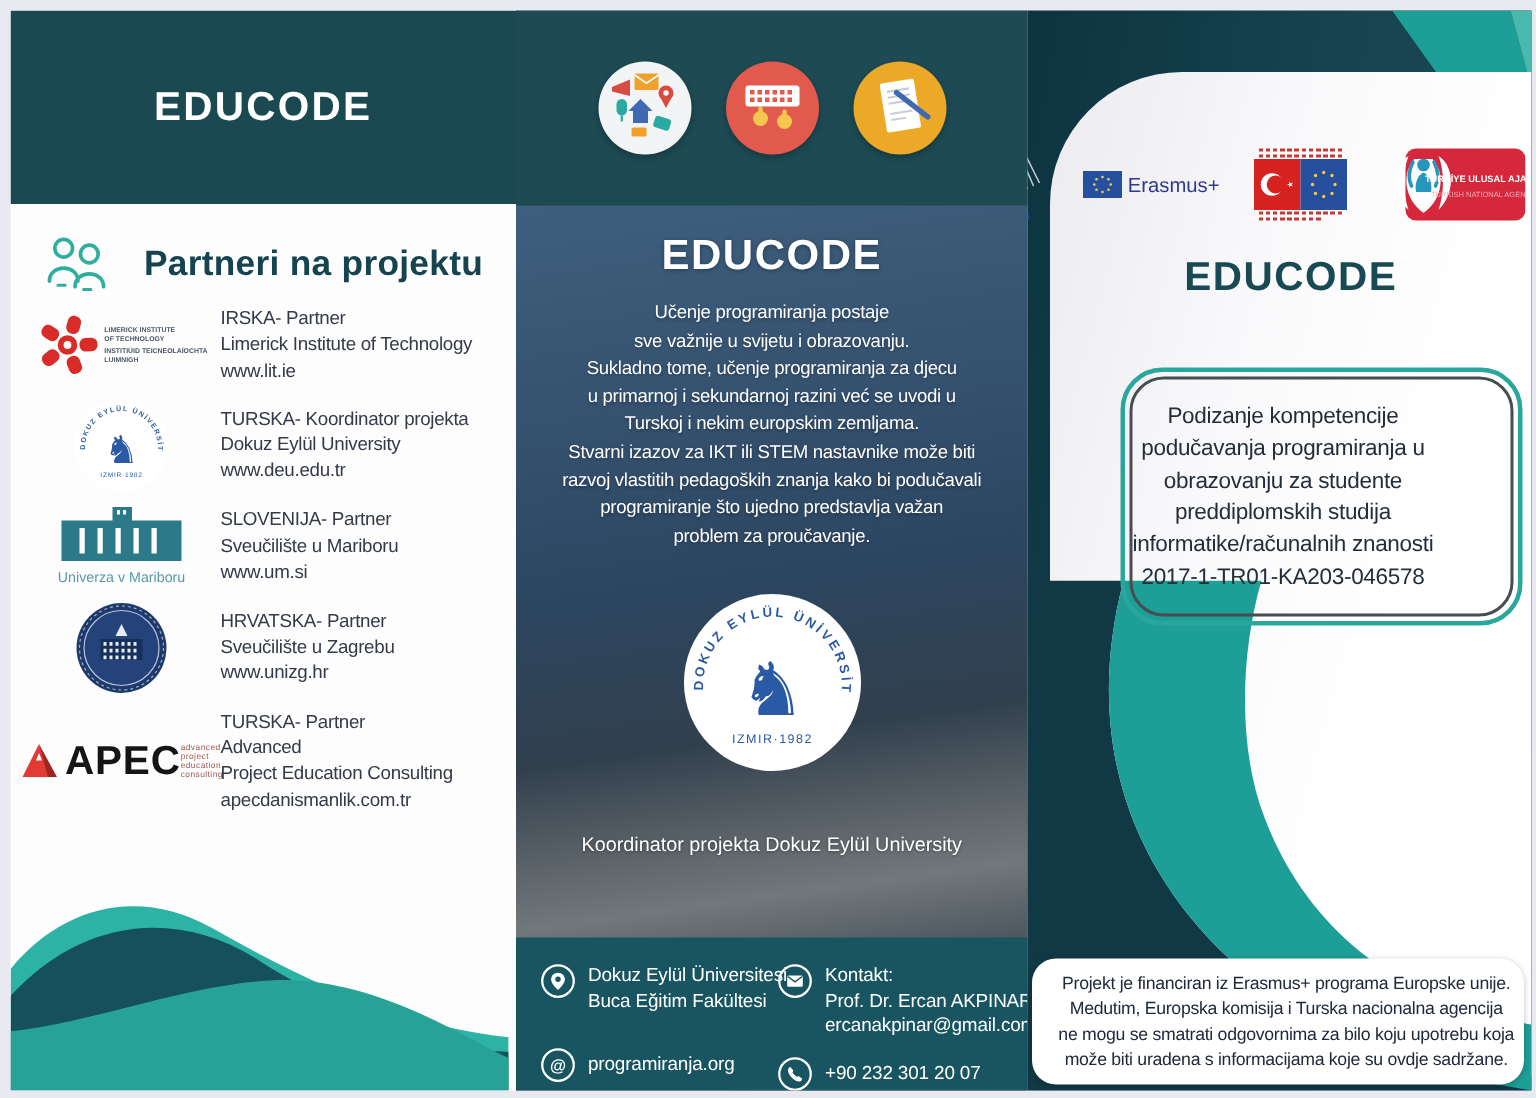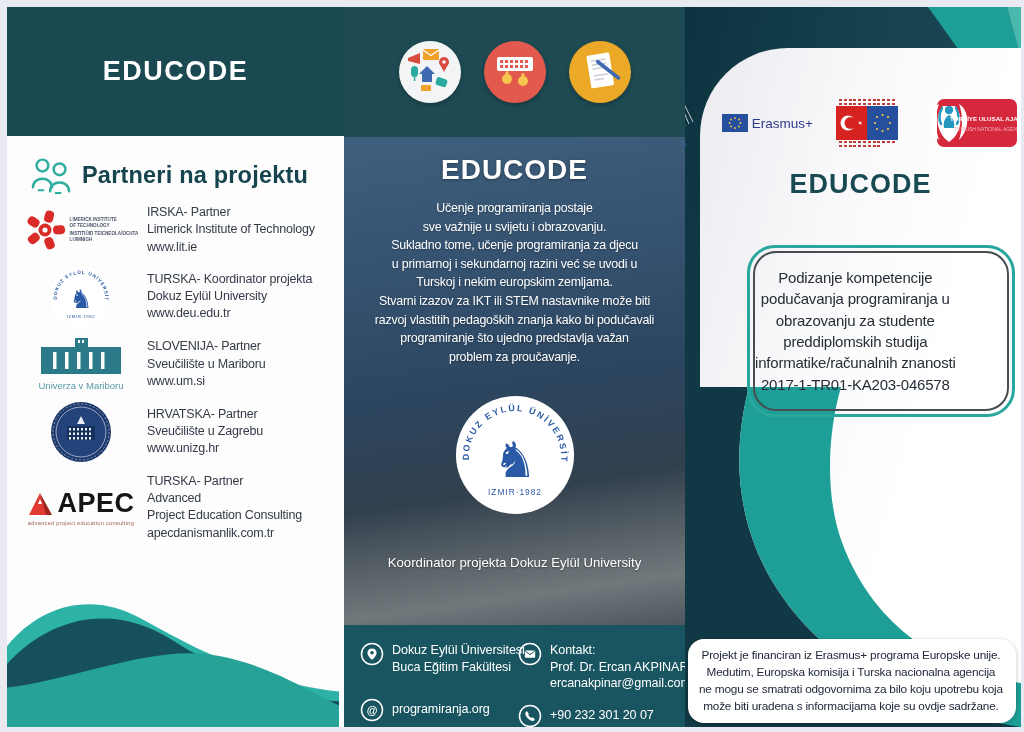--- a/index.html
+++ b/index.html
@@ -7,29 +7,29 @@
          font-family:"Liberation Sans",sans-serif;}
   .panel{position:absolute;top:7px;bottom:5px;overflow:hidden;}
   .panel-left{left:7px;width:337px;background:#fdfdfe;}
   .panel-mid{left:344px;width:341px;
     background:linear-gradient(172deg,#47698b 0%,#3e607e 16%,#355270 36%,#2c4660 52%,#32404e 66%,#5d656a 75%,#71787c 80%,#4b555c 87%,#263139 97%);}
   .panel-right{left:685px;width:336px;background:linear-gradient(100deg,#0d3340 0%,#16434f 45%,#1d4b58 100%);}
 
   
   .lp-header{height:129px;background:#1b4952;display:flex;align-items:center;justify-content:center;}
   .lp-header .t{color:#fff;font-size:27px;font-weight:bold;letter-spacing:1.5px;}
-  .lp-heading{display:flex;align-items:center;gap:9px;margin:20px 4px 8px 22px;}
+  .lp-heading{display:flex;align-items:center;gap:23px;margin:20px 4px 8px 22px;}
   .lp-heading .t{color:#16444e;font-size:23.5px;font-weight:bold;letter-spacing:.2px;white-space:nowrap;}
   .partners{padding:2px 4px 0 8px;}
   .partner{display:flex;align-items:center;margin-bottom:9px;}
   .partner .logo{width:132px;display:flex;flex-direction:column;align-items:center;justify-content:center;flex-shrink:0;}
   .partner .ptext{flex:1;font-size:12.5px;letter-spacing:-0.2px;color:#343b47;line-height:1.38;white-space:pre-line;}
   .litwrap{display:flex;align-items:center;gap:4px;}
   .littxt{font-size:4.6px;font-weight:bold;color:#4c5668;line-height:1.25;white-space:pre-line;}
-  .apecwrap{display:flex;flex-direction:column;align-items:center;justify-content:center;}
+  .apecwrap{display:flex;flex-direction:row;align-items:center;justify-content:center;}
   .apecrow{display:flex;align-items:center;gap:2px;}
   .apec-label{font-size:27px;font-weight:bold;color:#151515;letter-spacing:.5px;}
   .apec-cap{font-size:5.6px;color:#9c5a50;margin-top:1px;letter-spacing:.3px;}
   .mb-cap{font-size:9.5px;color:#5898a6;margin-top:2px;}
   .lp-waves{position:absolute;left:0;right:0;bottom:0;height:138px;}
 
   
   .mp-top{height:130px;background:#1d4a53;display:flex;align-items:center;justify-content:center;gap:23px;}
   .circ{width:62px;height:62px;border-radius:50%;box-shadow:0 2px 4px rgba(0,0,0,.25);}
   .mp-title{margin-top:17px;text-align:center;color:#fff;font-size:28px;font-weight:bold;letter-spacing:1px;text-shadow:0 1px 3px rgba(0,0,0,.35);}
@@ -45,21 +45,21 @@
   .rp-band{position:absolute;top:0;right:0;}
   .rp-white{position:absolute;left:15px;right:0;top:41px;bottom:9px;border-radius:88px 0 0 60px;
     background:linear-gradient(105deg,#ebebf0 0%,#f9f9fb 35%,#ffffff 65%);}
   .rp-logos{position:absolute;top:84px;left:22px;right:4px;height:64px;display:flex;align-items:center;justify-content:flex-end;gap:23px;}
   .rp-title{position:absolute;top:162px;left:15px;right:0;text-align:center;color:#174a52;font-size:27px;font-weight:bold;letter-spacing:1px;}
   .rp-box{position:absolute;left:62px;width:262px;top:238px;height:166px;border:3px solid #2aa79c;border-radius:28px;}
   .rp-box-inner{position:absolute;inset:3px;border:2px solid #474d51;border-radius:23px;display:flex;align-items:center;justify-content:flex-start;background:transparent;}
   .rp-box-text{text-align:center;color:#252d36;font-size:15px;letter-spacing:-0.2px;line-height:1.42;white-space:pre-line;}
   .rp-swoosh{position:absolute;left:0;bottom:0;}
   .rp-disc{position:absolute;left:3px;right:5px;bottom:4px;height:84px;background:#fff;border-radius:16px;
-    display:flex;align-items:center;justify-content:flex-start;box-shadow:0 1px 4px rgba(0,0,0,.25);padding-left:11px;}
+    display:flex;align-items:center;justify-content:center;box-shadow:0 1px 4px rgba(0,0,0,.25);padding-left:11px;}
   .rp-disc .t{text-align:center;color:#20293a;font-size:11.8px;letter-spacing:-0.2px;line-height:1.45;white-space:pre-line;}
   .logo-ec{display:flex;flex-direction:column;align-items:center;width:64px;}
   .ec-cap{font-size:5.4px;color:#26509e;line-height:1.15;text-align:left;width:34px;}
   .ec-bar{width:34px;height:2.5px;background:#26509e;margin-top:1px;}
   .logo-erasmus{display:flex;align-items:center;gap:4px;}
   .erasmus-t{font-size:13.5px;color:#2d3a8c;}
   .logo-tr{display:flex;flex-direction:column;width:62px;}
   .microbar{height:2.2px;background:repeating-linear-gradient(90deg,#c23a35 0 3px,transparent 3px 4.8px);margin:1px 3px;}
   .logo-tua{position:relative;width:96px;height:58px;}
 </style>

